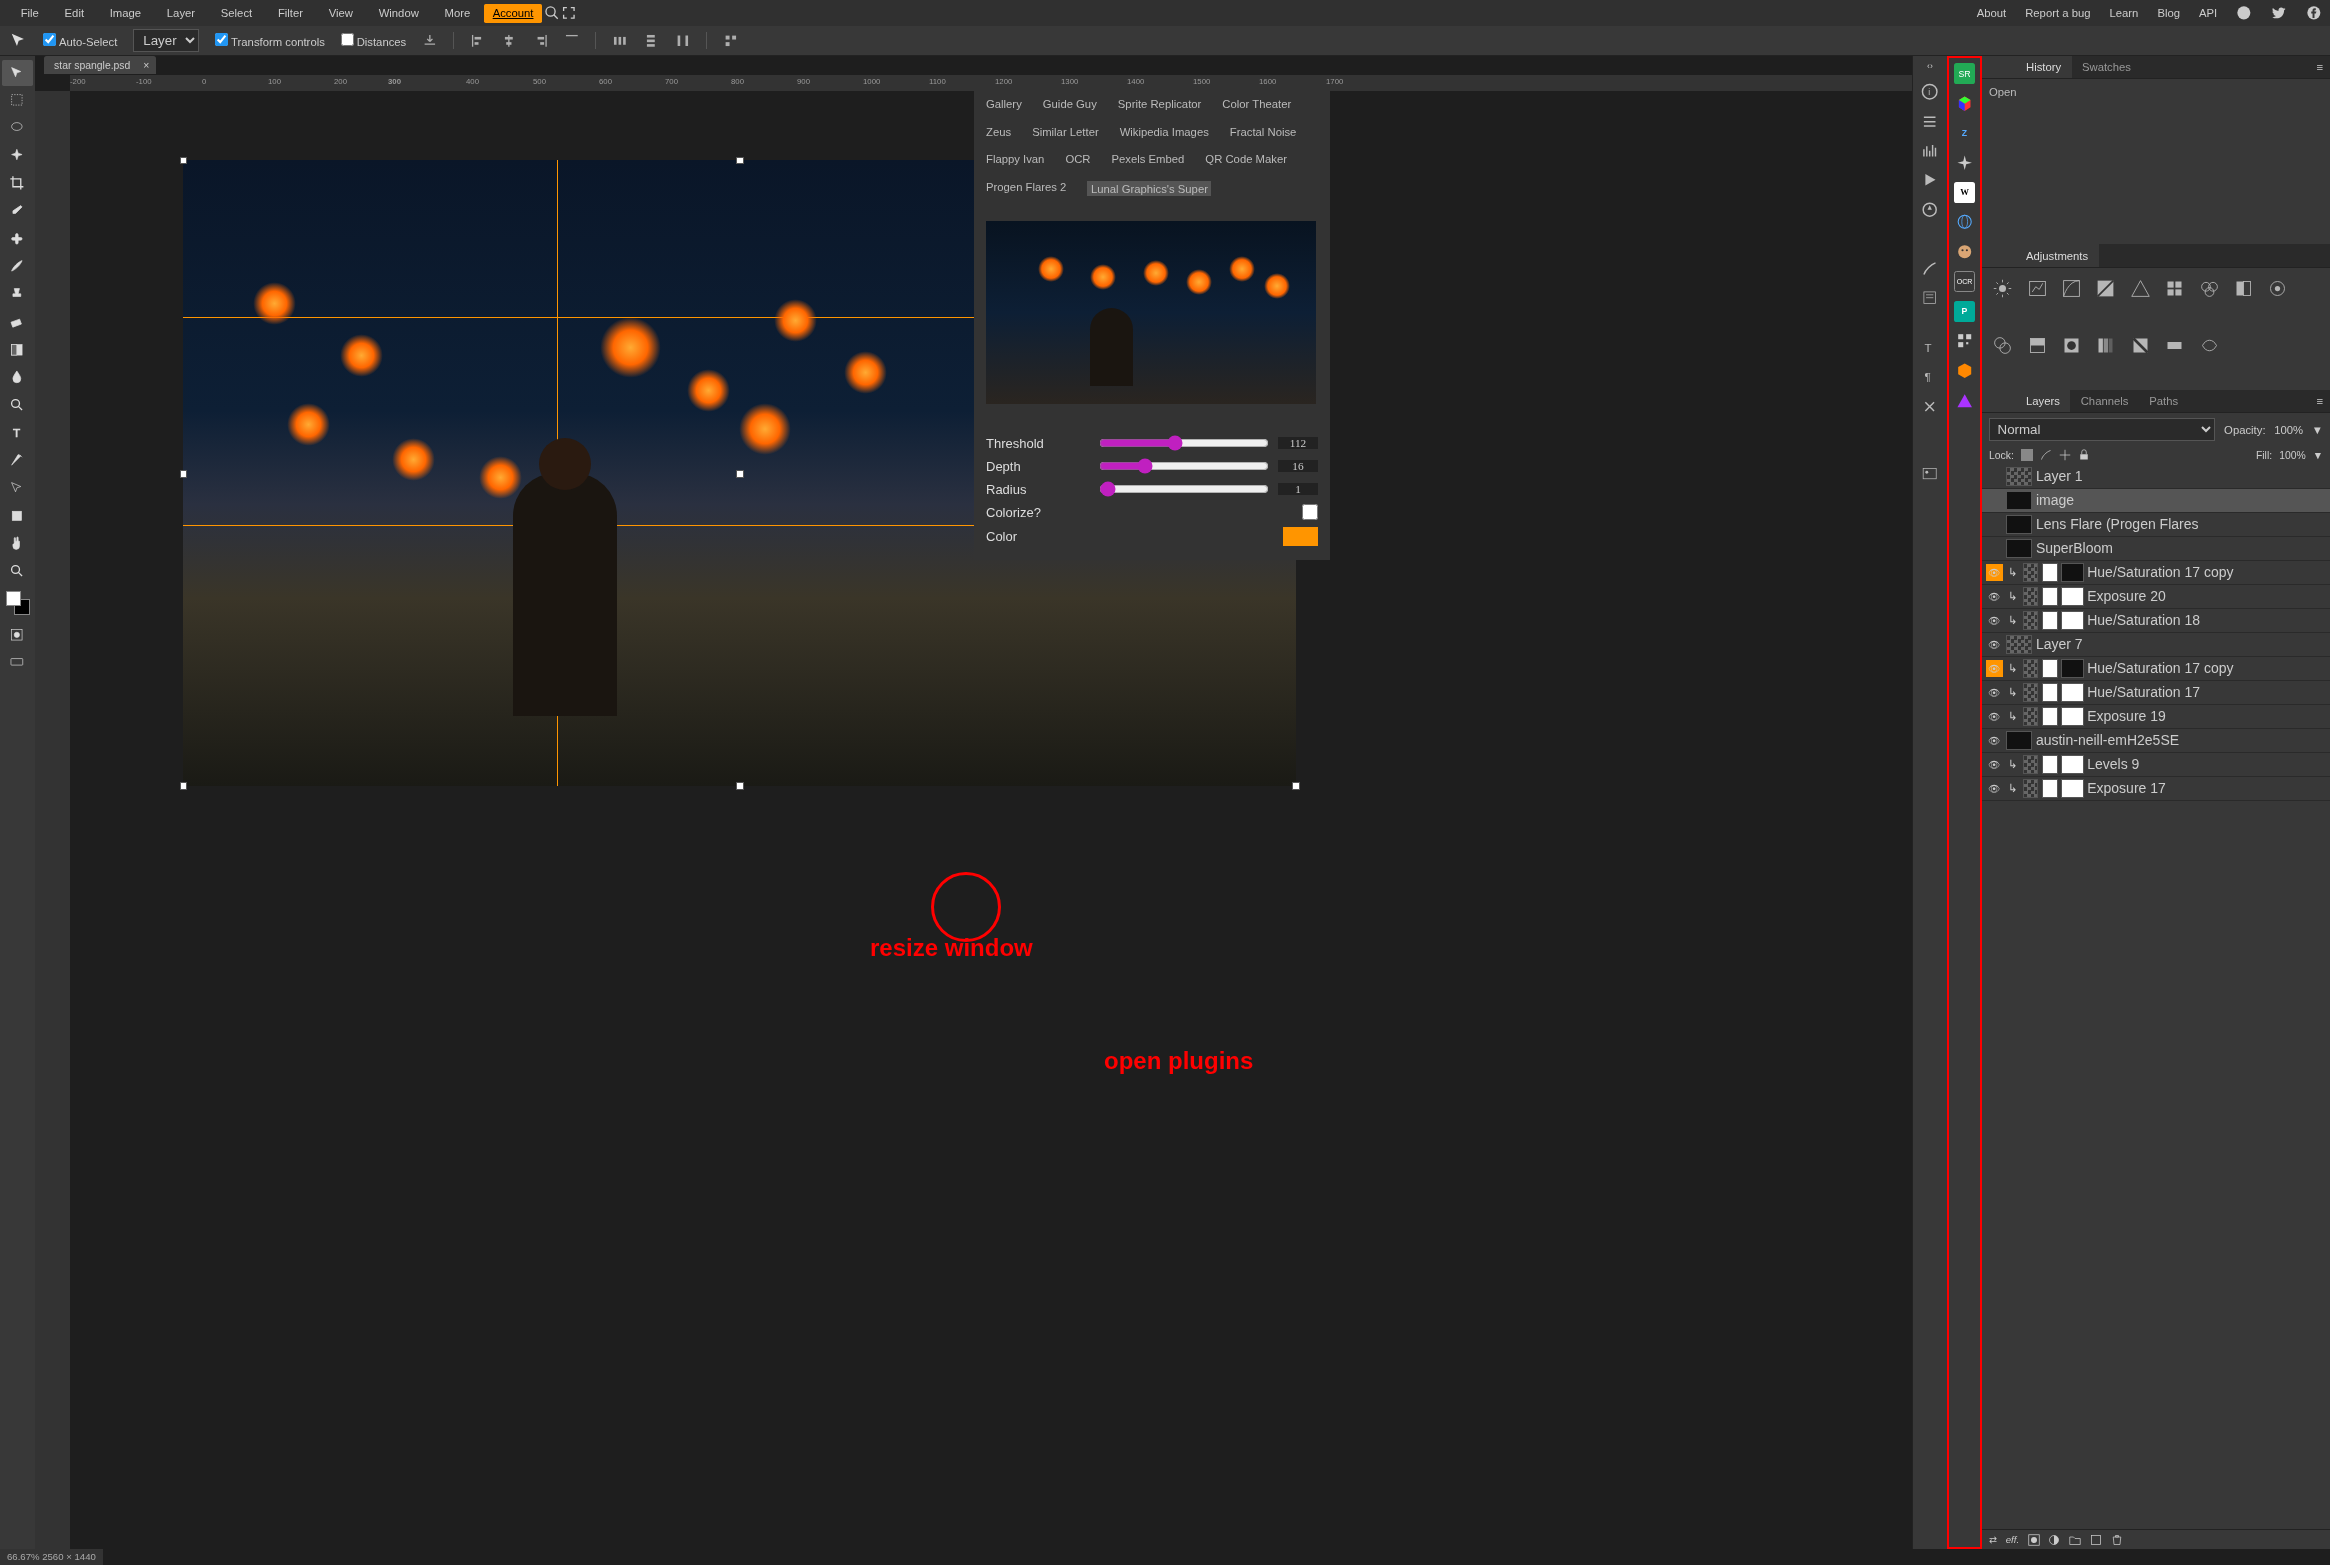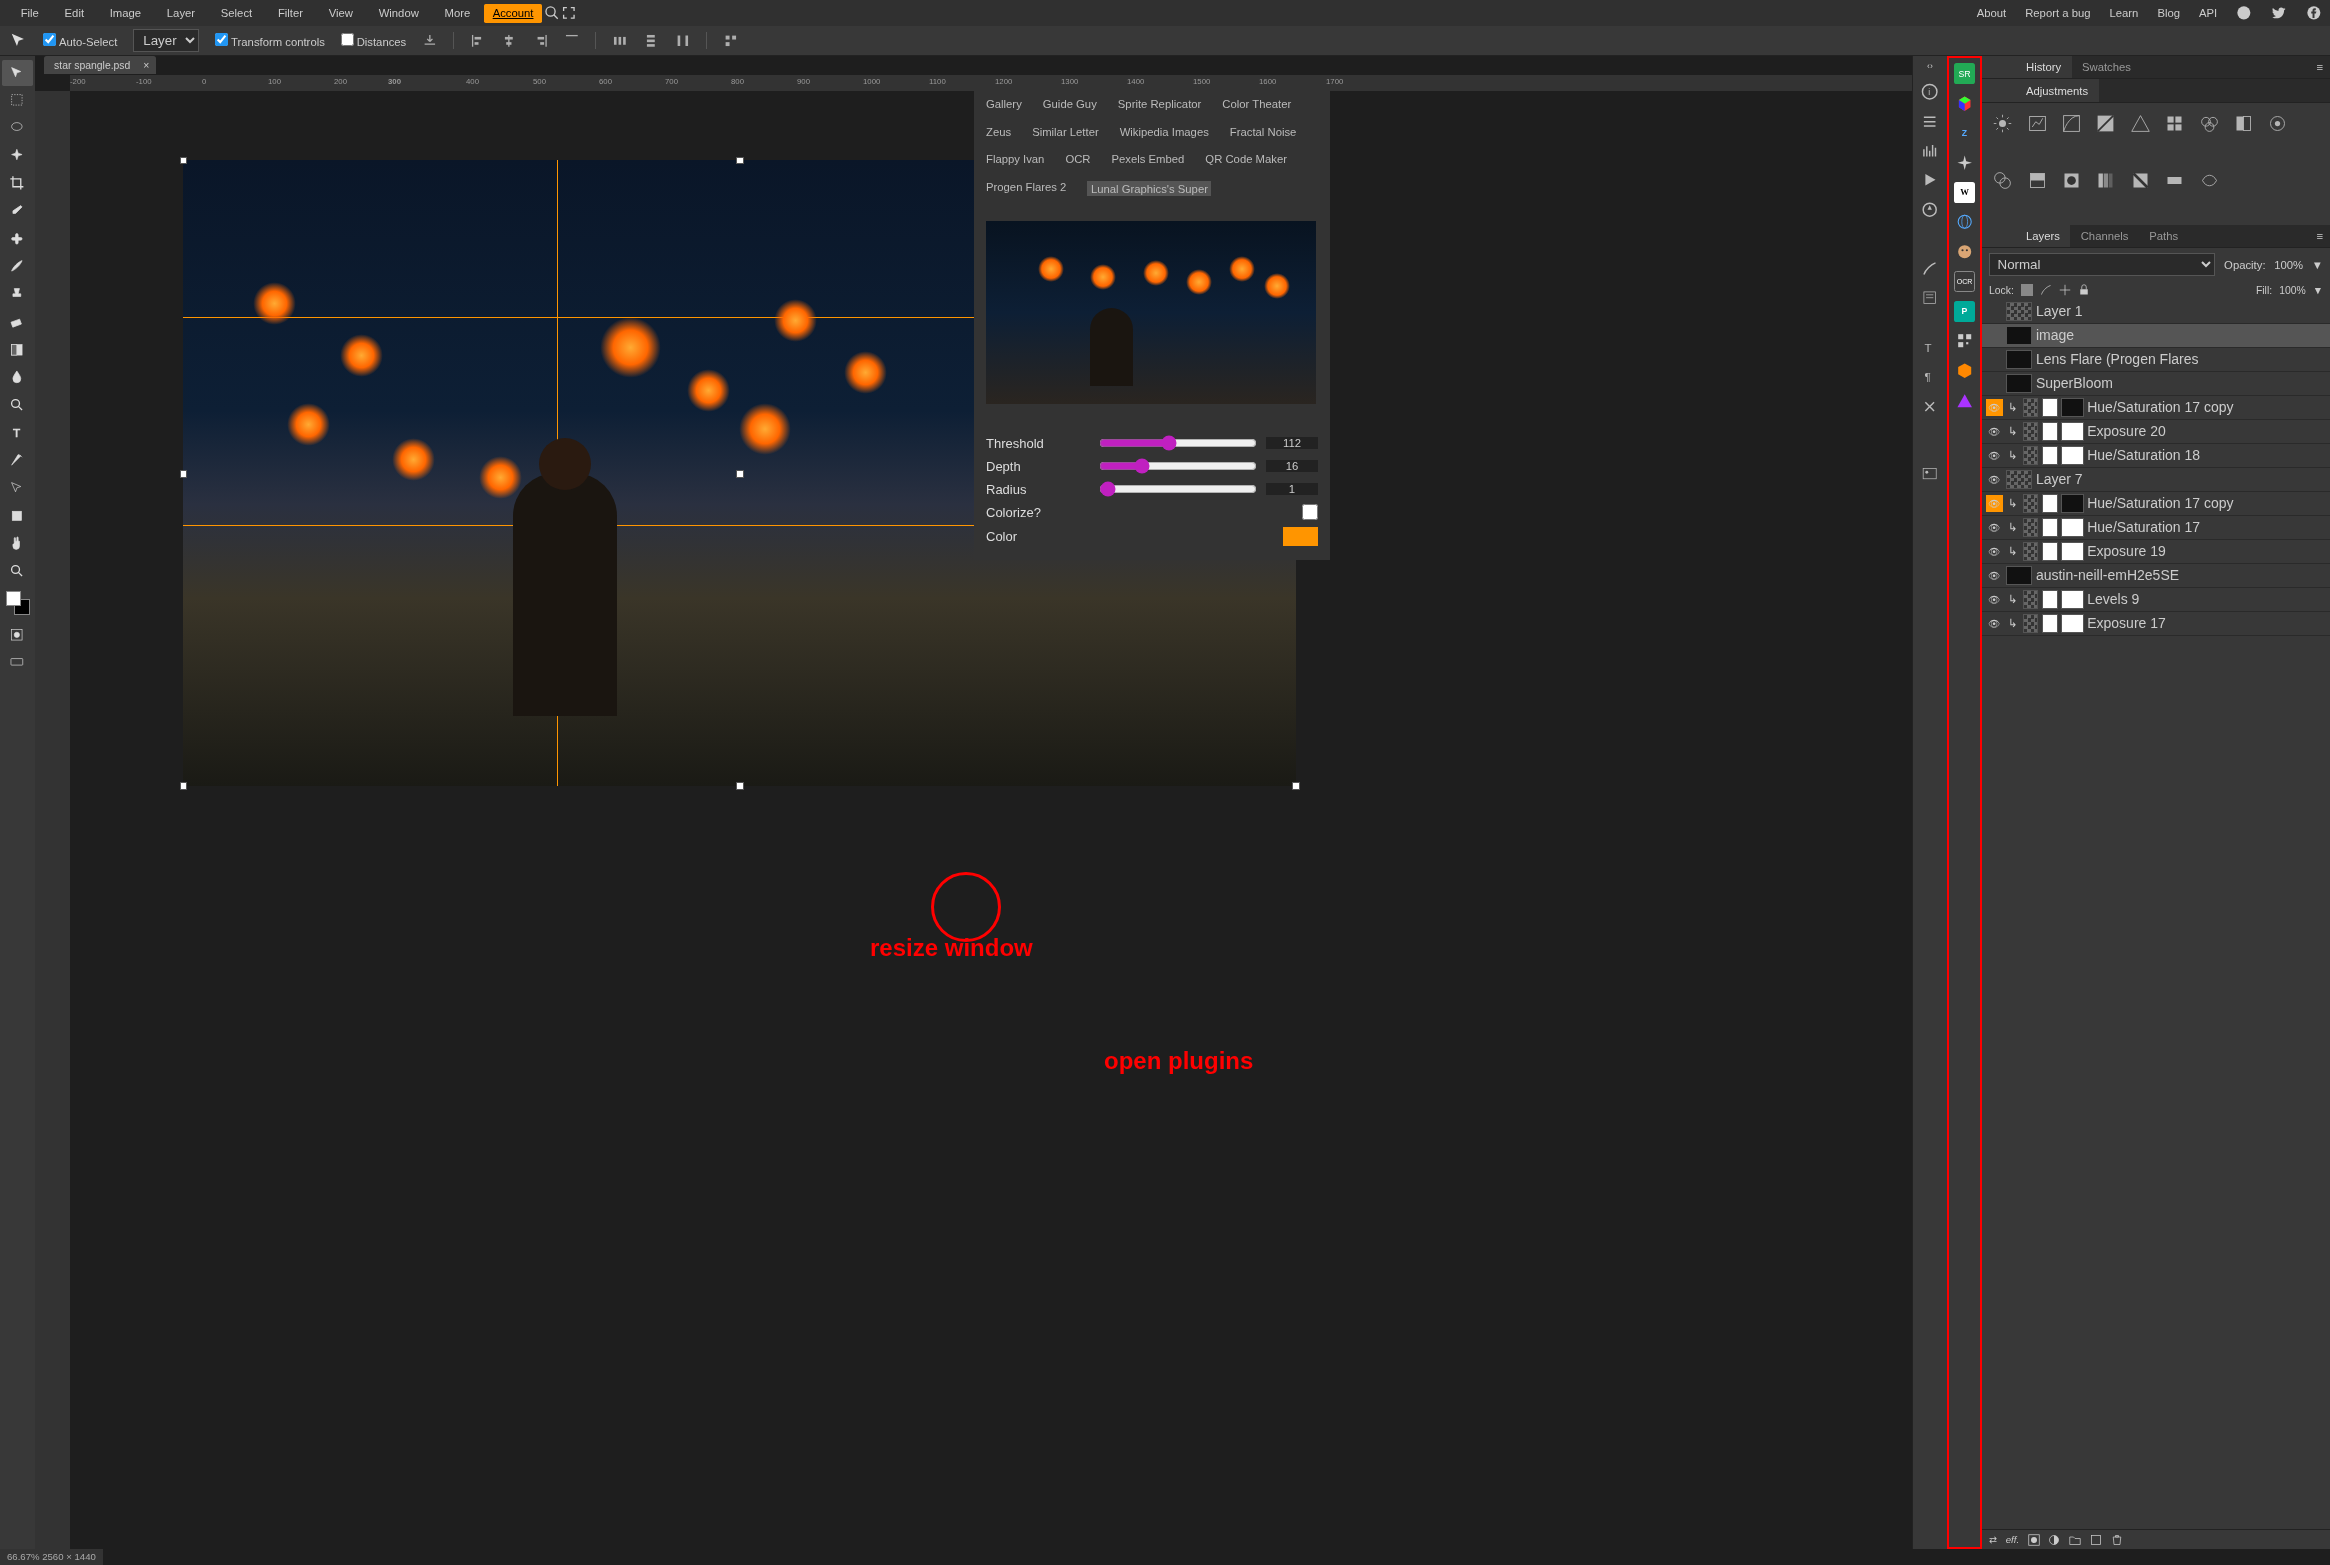--- a/index.html
+++ b/index.html
@@ -38,21 +38,21 @@
 .plugin-panel { position:absolute; top:35px; left:939px; width:356px; background:#333; padding:0; }
 .plugin-panel .plugrow { display:flex; flex-wrap:wrap; gap:15.7px 21px; padding:7px 12px; }
 .plugin-panel .plugrow span { color:#bbb; cursor:pointer; }
 .plugin-panel .plugrow span.sel { background:#555; padding:1.7px 3.5px; }
 .plugin-panel .preview { margin:17.4px 12px; width:330px; height:183px; background:linear-gradient(180deg,#081320 0%,#0d1f35 50%,#2a2520 100%); position:relative; }
 .plugin-panel .preview .pf { position:absolute; width:26px; height:26px; background:radial-gradient(circle,#ffaa33,#ff6600 50%,transparent 70%); border-radius:50%; }
 .plugin-panel .controls { padding:7px 12px; }
 .plugin-panel .ctrl { display:flex; align-items:center; gap:8.7px; margin:7px 0; }
 .plugin-panel .ctrl label { width:104px; font-size:13px; color:#ddd; }
 .plugin-panel .ctrl input[type=range] { flex:1; accent-color:#c020c0; }
-.plugin-panel .ctrl .val { width:52px; background:#222; text-align:center; padding:0; }
+.plugin-panel .ctrl .val { width:40px; background:#222; text-align:center; padding:0;font-family:Liberation Serif, serif; }
 .right-col { width:35px; background:#383838; display:flex; flex-direction:column; align-items:center; padding:5.2px 0; gap:12px; border-left:0.9px solid #222; }
 .right-col .ic { width:17.4px; height:17.4px; fill:#bbb; cursor:pointer; }
 .plugin-strip { width:35px; background:#383838; display:flex; flex-direction:column; align-items:center; padding:5.2px 0; gap:8.7px; border:2.6px solid #ff0000; position:relative; }
 .plugin-strip .pi { width:21px; height:21px; border-radius:2.6px; cursor:pointer; display:flex; align-items:center; justify-content:center; font-size:8.7px; color:#fff; }
 .panels { width:348px; background:#383838; display:flex; flex-direction:column; }
 .panel-tabs { display:flex; background:#2a2a2a; border-bottom:0.9px solid #222; align-items:center; }
 .panel-tabs .pt { padding:5.2px 10.4px; cursor:pointer; color:#999; }
 .panel-tabs .pt.active { background:#383838; color:#ddd;padding-left:44px; }
 .panel-tabs .menu { margin-left:auto; padding:0 7px; cursor:pointer; }
 .history-body { padding:7px; color:#bbb; height:165px; }
@@ -496,20 +496,23 @@
       </div>
   </div>
 
   <div class="panels">
 
     <div class="panel-tabs">
       <span class="pt active">History</span>
       <span class="pt">Swatches</span>
       <span class="menu">≡</span>
     </div>
+    <div class="history-body">
+      <div>Open</div>
+    </div>
 
     <div class="panel-tabs">
         <span class="pt active">Adjustments</span>
       </div>
     <div class="adj-body">
       <div class="ai">
           <svg width="21" height="21" viewBox="0 0 24 24">
             <circle cx="12" cy="12" r="4" fill="#ccc"></circle>
             <path d="M12 2v3m0 14v3M2 12h3m14 0h3M5 5l2 2m10 10l2 2M5 19l2-2m10-10l2-2" stroke="#ccc"></path>
           </svg>

